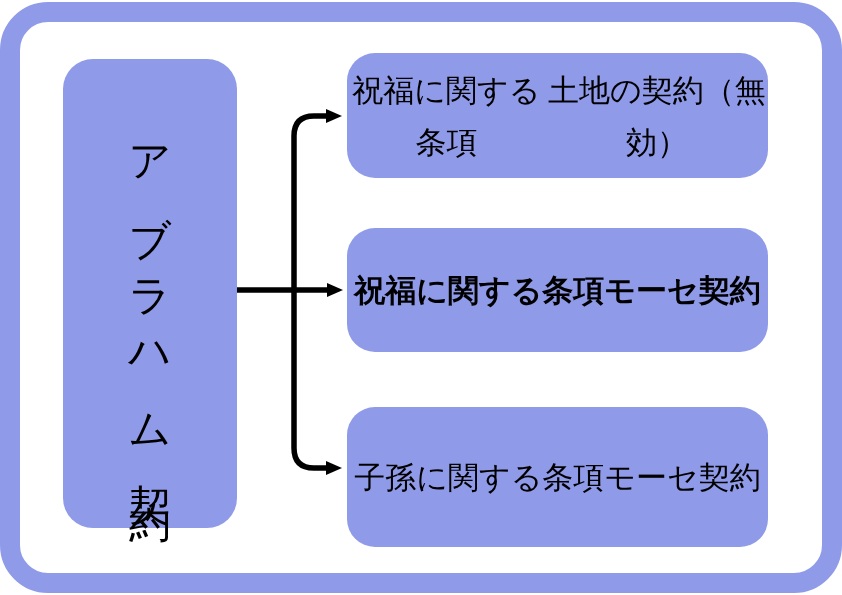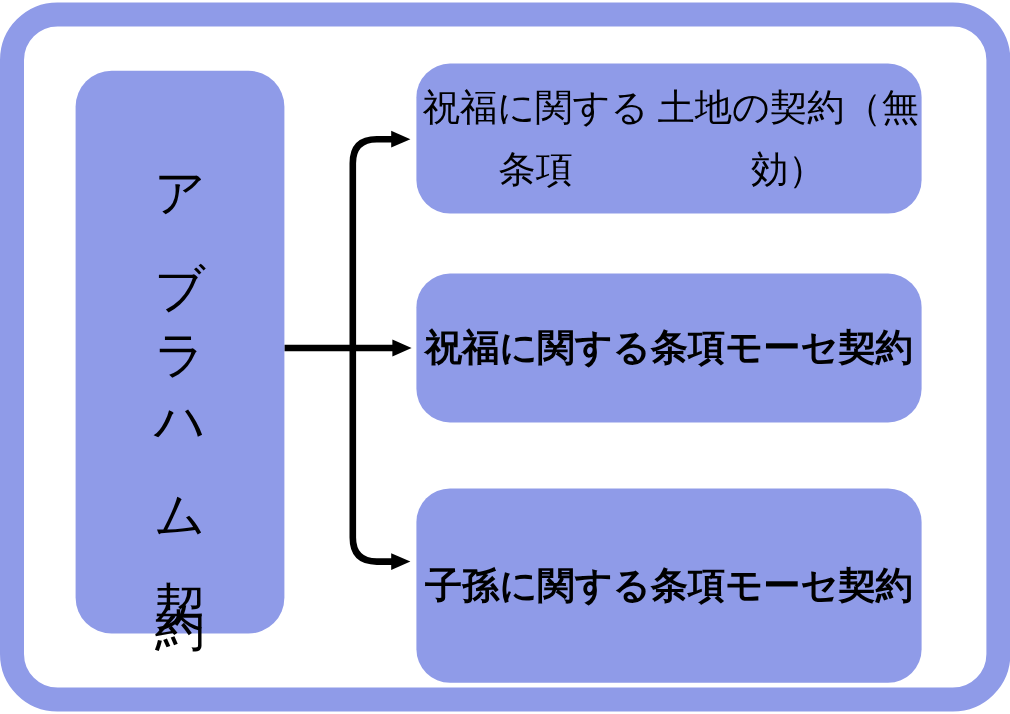--- a/index.html
+++ b/index.html
@@ -29,21 +29,21 @@
     font-size: 42px; letter-spacing: 19px; line-height: 1;
     white-space: nowrap; padding-top: 19px;
   }
   .branch {
     left: 347px; width: 421px; border-radius: 28px;
     flex-direction: row;
     font-size: 31px; line-height: 52px; text-align: center;
   }
   .branch-1 { top: 53px;  height: 125px; }
   .branch-2 { top: 228px; height: 124px; font-weight: bold; }
-  .branch-3 { top: 407px; height: 162px; font-weight: bold; }
+  .branch-3 { top: 407px; height: 140px; }
   .connector-layer { position: absolute; left: 0; top: 0; width: 842px; height: 595px; }
 </style>
 </head>
 <body>
 
 <div class="frame"></div>
 
 <svg class="connector-layer" viewBox="0 0 842 595" xmlns="http://www.w3.org/2000/svg" aria-hidden="true">
   <defs>
     <marker id="arrowhead" markerUnits="userSpaceOnUse" markerWidth="18" markerHeight="16" refX="1" refY="8" orient="auto">

